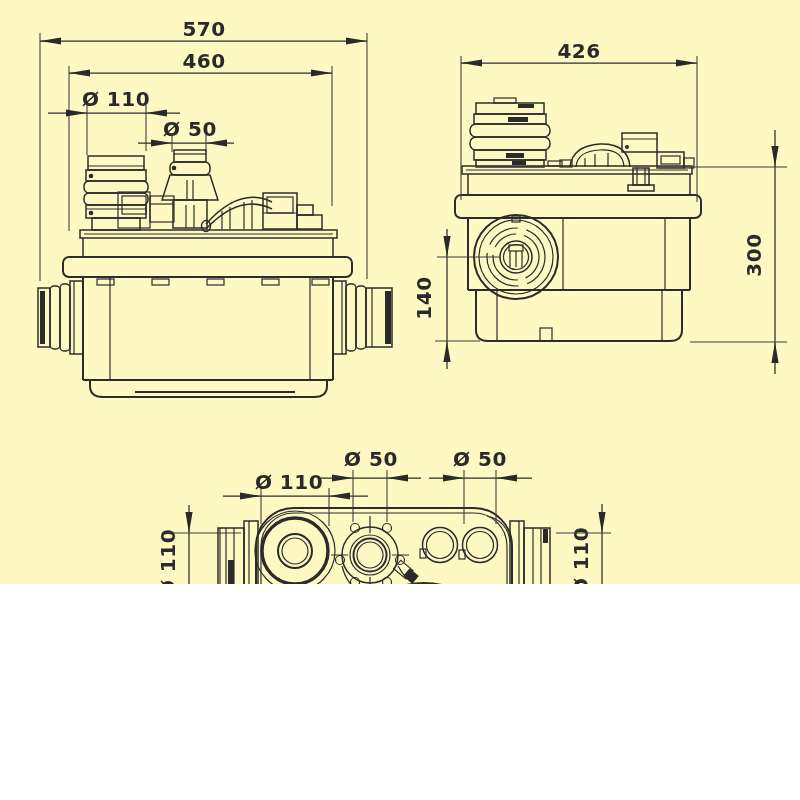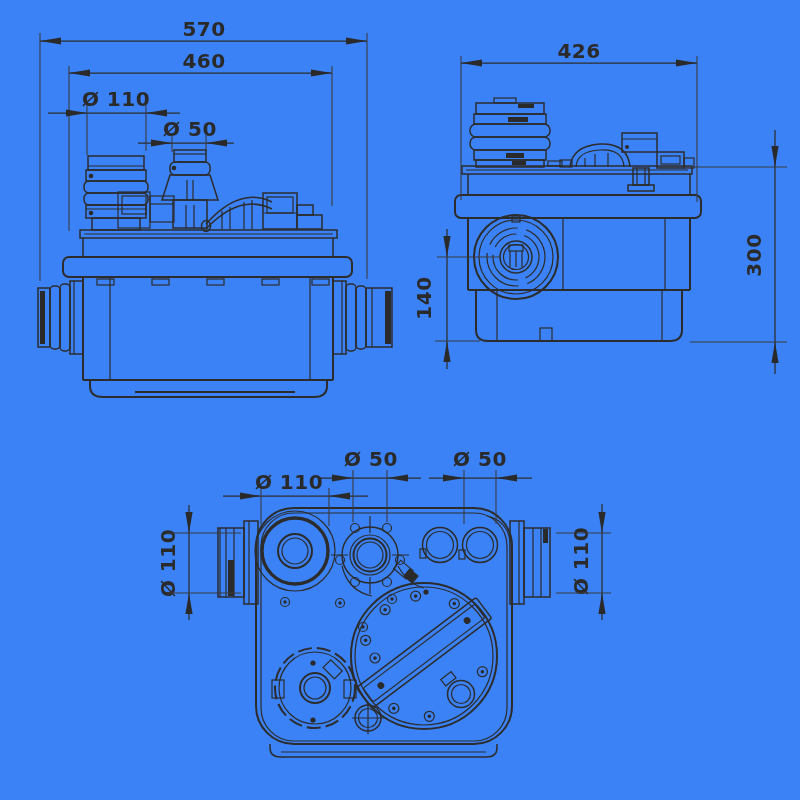--- a/index.html
+++ b/index.html
@@ -1,17 +1,17 @@
 <!DOCTYPE html>
 <html><head>
 <meta charset="utf-8">
 <style>
   html,body { margin:0; padding:0; background:#ffffff; }
   .canvas {
-    width:800px; height:800px; background:#3b82f6; position:relative;
+    width:800px; height:584px; background:#fef9c3; position:relative;
     font-family:"DejaVu Sans","Liberation Sans",sans-serif;
   }
   svg { display:block; }
   svg text {
     font-family:"DejaVu Sans","Liberation Sans",sans-serif;
     font-size:20px; font-weight:600; fill:#2a2a2a; letter-spacing:0.5px;
   }
   .ln   { stroke:#2c2c2c; fill:none; stroke-width:2; }
   .ln15 { stroke:#2c2c2c; fill:none; stroke-width:1.5; }
   .ln12 { stroke:#2c2c2c; fill:none; stroke-width:1.2; }

